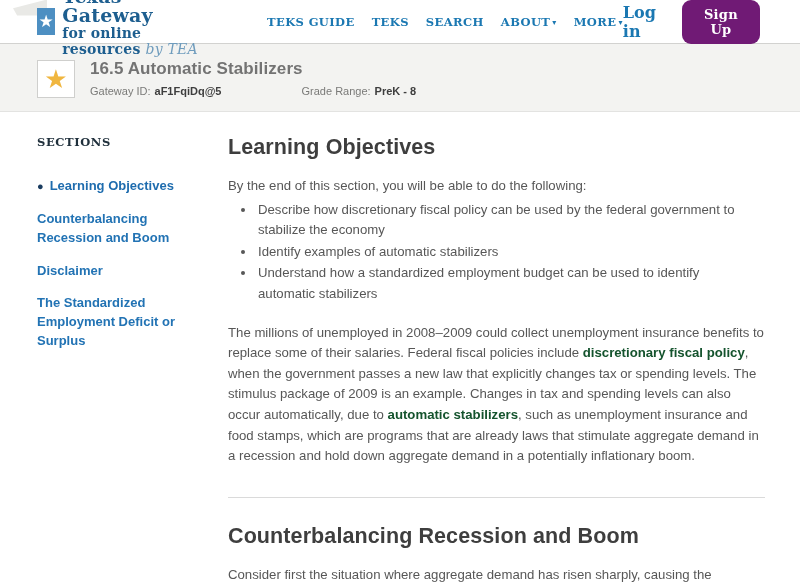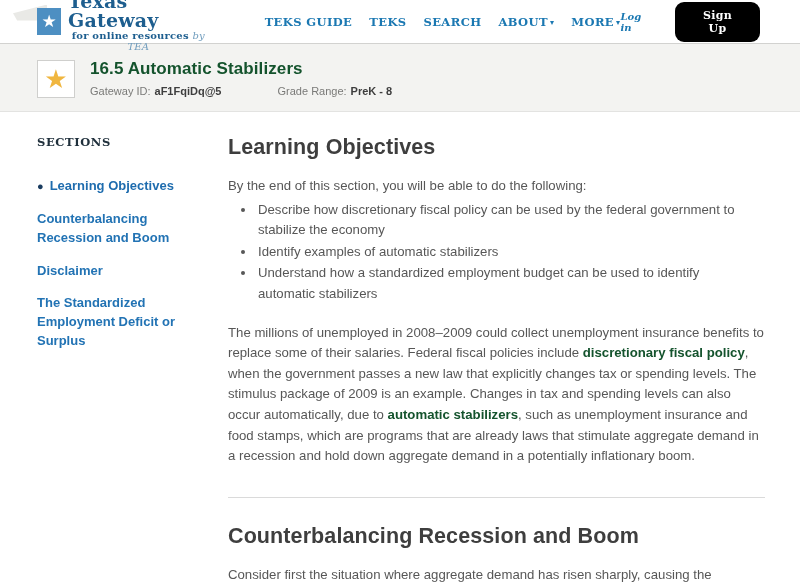--- a/index.html
+++ b/index.html
@@ -11,47 +11,47 @@
     display:flex; align-items:center; padding:0 40px 0 37px; position:relative; }
   .logo { display:flex; align-items:center; position:relative; cursor:pointer; }
   .logo-ribbon { position:absolute; left:-24px; top:13px; width:34px; height:16px;
     background:#e9e9e6; clip-path:polygon(0 55%, 100% 0, 100% 100%, 12% 100%); }
   .logo-square { width:27px; height:27px; background:#4d8fc2; display:flex;
     align-items:center; justify-content:center; position:relative; z-index:1; }
   .logo-square .star { color:#ffffff; font-size:17px; line-height:1; }
   .logo-text { margin-left:7px; display:flex; flex-direction:column; }
   .logo-title { font-family:"DejaVu Serif", serif; font-weight:bold; font-size:19px;
     color:#1d5e8f; letter-spacing:0.2px; line-height:1; }
-  .logo-tagline { font-family:"DejaVu Serif", serif; font-size:10px; font-weight:bold;
-    color:#1d5e8f; margin-top:0; letter-spacing:0.2px;text-align:center; }
+  .logo-tagline { font-family:"DejaVu Serif", serif; font-size:14px; font-weight:bold;
+    color:#1d5e8f; margin-top:0; letter-spacing:0.2px; }
   .logo-tagline .by { font-style:italic; font-weight:normal; color:#6f9cbd; }
 
   .nav { display:flex; align-items:center; gap:17px; margin-left:56px; }
   .nav-link { font-family:"DejaVu Serif", serif; font-weight:bold; font-size:11.5px;
     color:#1b78b2; letter-spacing:0.4px; cursor:pointer; white-space:nowrap; }
   .nav-link .caret { font-size:8px; position:relative; top:-1px; margin-left:2px; }
 
   .header-right { margin-left:auto; display:flex; align-items:center; gap:26px; }
-  .login-link { font-family:"DejaVu Serif", serif; font-weight:bold; font-size:10px;
-    color:#1b78b2; cursor:pointer;font-style:italic; }
-  .signup-btn { background:#000000; color:#ffffff; font-family:"DejaVu Serif", serif;
-    font-weight:bold; font-size:11px; border:none; border-radius:9px;
+  .login-link { font-family:"DejaVu Serif", serif; font-weight:bold; font-size:16px;
+    color:#1b78b2; cursor:pointer; }
+  .signup-btn { background:#701a75; color:#ffffff; font-family:"DejaVu Serif", serif;
+    font-weight:bold; font-size:13px; border:none; border-radius:9px;
     padding:7px 22px; cursor:pointer; letter-spacing:0.3px; }
 
   
   .banner { height:68px; background:#f3f3f1; border-bottom:1px solid #e3e3e1;
     display:flex; align-items:center; padding:0 37px; }
   .banner-icon-box { width:38px; height:38px; background:#ffffff; border:1px solid #cfcfcd;
     display:flex; align-items:center; justify-content:center; margin-top:2px; }
   .banner-icon-box .star { color:#f0b63f; font-size:26px; line-height:1; }
   .banner-info { margin-left:15px; }
-  .banner-title { font-size:17px; font-weight:bold; color:#14532d; letter-spacing:0.1px; }
+  .banner-title { font-size:17px; font-weight:bold; color:#737373; letter-spacing:0.1px; }
   .banner-meta { display:flex; margin-top:6px; font-size:11px; color:#7a7a78; }
   .banner-meta .meta-value { font-weight:bold; color:#3e3e3e; margin-left:4px; }
-  .meta-grade { margin-left:56px; display:flex; }
+  .meta-grade { margin-left:80px; display:flex; }
   .meta-resource { display:flex; }
 
   
   .content { display:flex; padding:23px 35px 0 37px; }
 
   .sidebar { width:176px; flex-shrink:0; margin-right:15px; }
   .sidebar-title { font-family:"DejaVu Serif", serif; font-weight:bold; font-size:11.5px;
     color:#20303c; letter-spacing:0.6px; margin-bottom:28px; }
   .sidebar-item { font-size:13px; font-weight:bold; color:#2273b4; line-height:1.45;
     margin-bottom:14px; cursor:pointer; }

